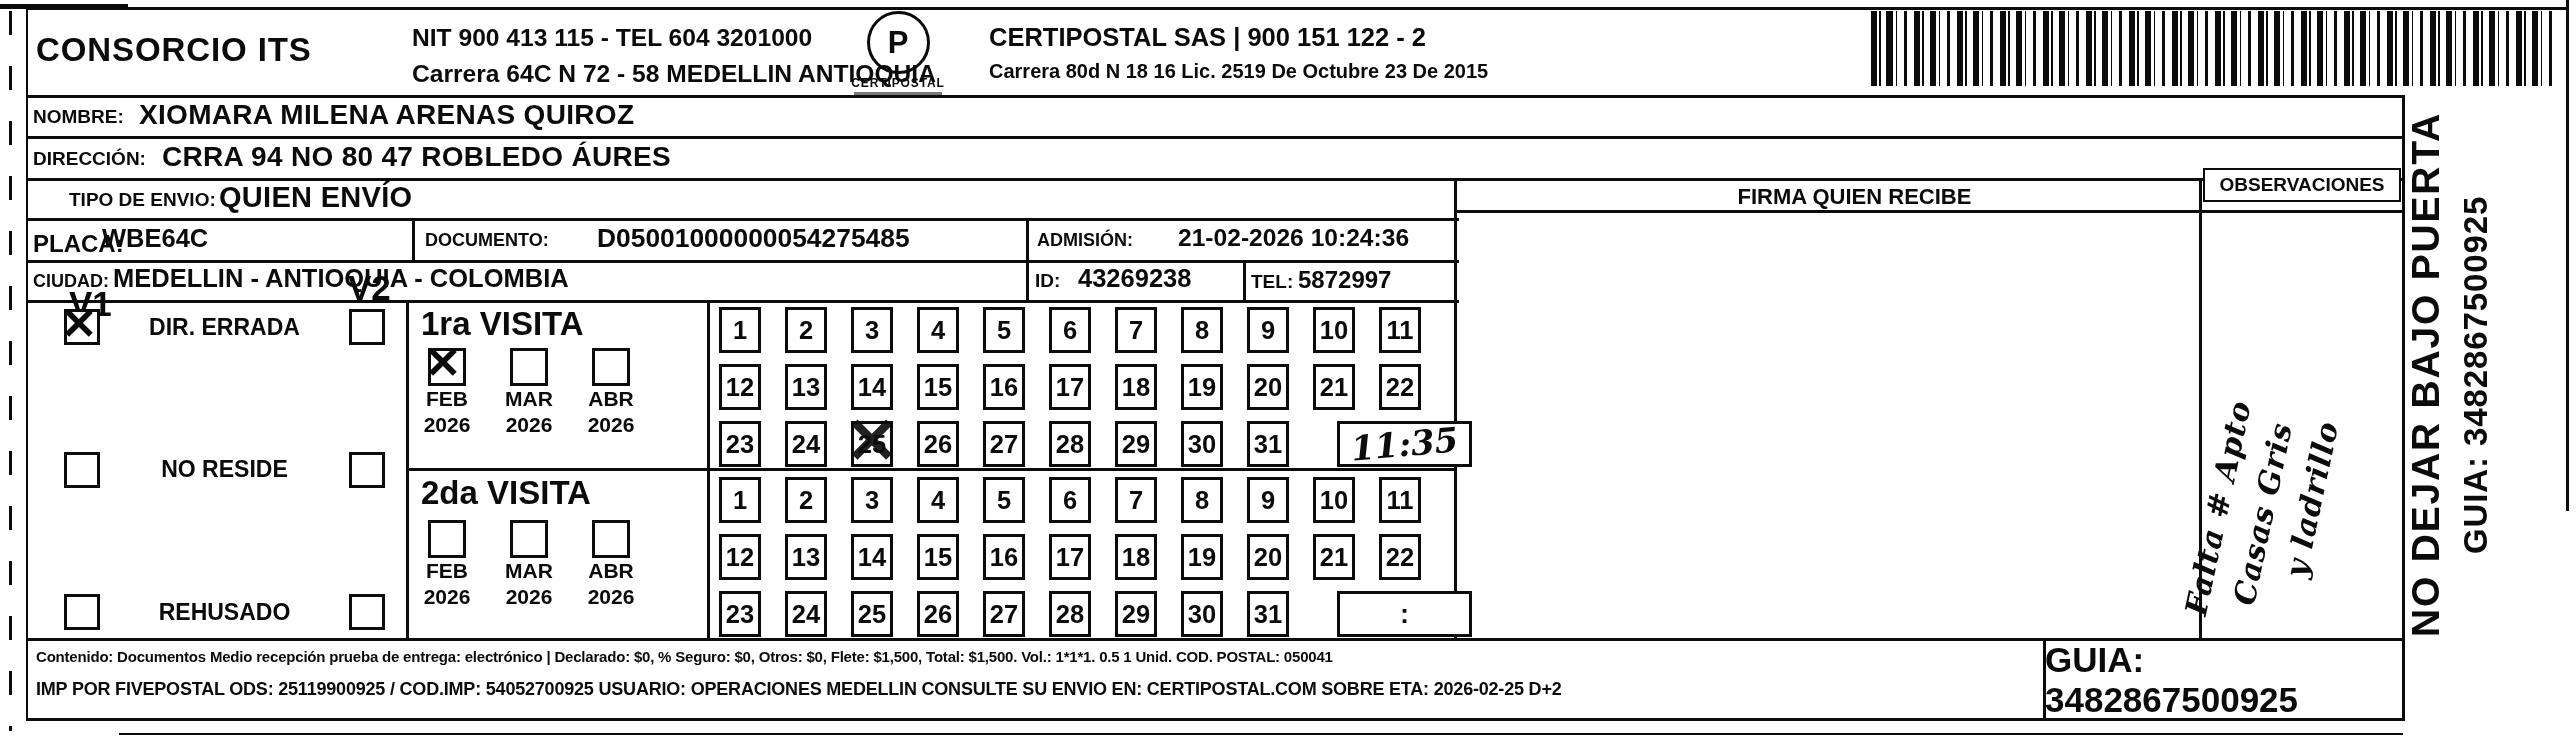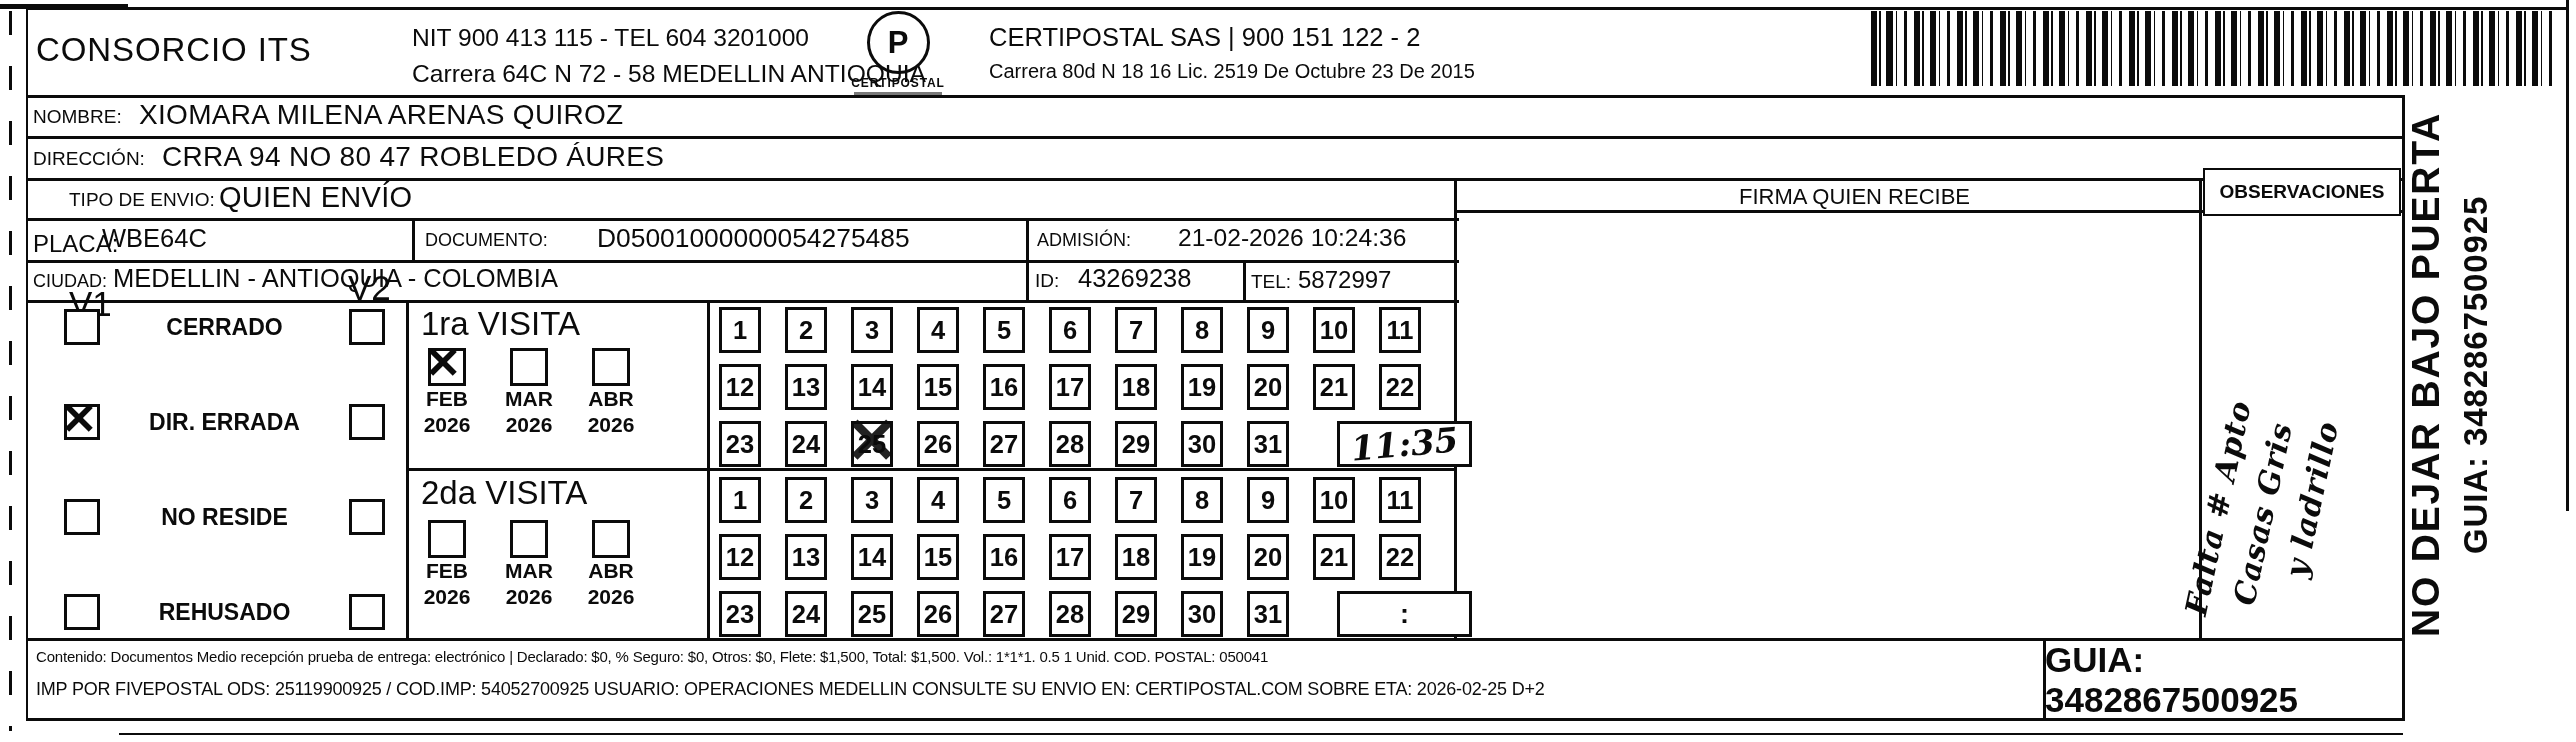--- a/index.html
+++ b/index.html
@@ -1,19 +1,19 @@
 <!DOCTYPE html>
 <html style="font-size:14.6px"><head>
 <meta charset="utf-8">
 <style>
   html,body{margin:0;padding:0;background:#e8e8e8;}
   .page{position:relative;width:2576px;height:742px;background:#ffffff;overflow:hidden;
         font-family:"Liberation Sans",sans-serif;color:#0b0b0b;}
   .line{position:absolute;background:#0b0b0b;}
-  .txt{position:absolute;font-weight:400;white-space:nowrap;}
+  .txt{position:absolute;font-weight:700;white-space:nowrap;}
   .soft{letter-spacing:0.3px;}
   
   .company{left:36px;top:31px;font-size:33px;letter-spacing:0.9px;}
   .nitblock{left:412px;top:20px;font-size:24.6px;line-height:1.45;}
   .logo{position:absolute;left:834px;top:11px;width:128px;text-align:center;}
   .logo-circle{width:57px;height:57px;border:3.6px solid #0b0b0b;border-radius:50%;margin:0 auto;
         display:flex;align-items:center;justify-content:center;font-size:31px;font-weight:700;}
   .logo-cap{font-size:12px;font-weight:700;letter-spacing:0.9px;margin-top:1.8px;}
   .logo-bar{width:88px;height:2.7px;background:#0b0b0b;opacity:.55;margin:2.7px auto 0;}
   .partnerblock{left:989px;top:18px;font-size:25.5px;line-height:1.5;}
@@ -36,21 +36,21 @@
   .cal-row{display:flex;gap:24px;margin-bottom:11px;}
   
   .status-rows{position:absolute;left:64px;top:309px;width:321px;height:321px;display:flex;
                flex-direction:column;justify-content:space-between;}
   .status-row{display:flex;align-items:center;}
   .status-label{flex:1;text-align:center;font-size:23px;font-weight:700;}
   .months{position:absolute;display:flex;gap:24px;}
   .monthcell{width:58px;text-align:center;font-size:21px;font-weight:700;line-height:1.25;}
   .monthcell .yl{display:block;}
   
-  .obsbox{position:absolute;left:2203px;top:168px;width:198px;height:48px;border:2.7px solid #0b0b0b;
+  .obsbox{position:absolute;left:2203px;top:168px;width:198px;height:34px;border:2.7px solid #0b0b0b;
           box-sizing:border-box;background:#fff;display:flex;align-items:center;justify-content:center;
           font-size:19px;font-weight:700;z-index:3;}
   .handnote{position:absolute;left:2084px;top:365px;width:392px;transform:rotate(-78deg);
             font-size:30px;line-height:1.5;letter-spacing:0.9px;}
   .handnote span{display:block;}
   .handnote span:nth-child(2){margin-left:20px;}
   .handnote span:nth-child(3){margin-left:58px;}
   .vtxt{position:absolute;writing-mode:vertical-rl;transform:rotate(180deg);white-space:nowrap;
         font-weight:800;text-align:center;}
   .v1pos{left:2404px;top:108px;height:533px;font-size:39px;letter-spacing:1.8px;}
@@ -127,25 +127,20 @@
   <div class="txt" style="left:113px;top:264px;font-size:25.5px;">MEDELLIN - ANTIOQUIA - COLOMBIA</div>
   <div class="txt" style="left:1035px;top:270px;font-size:19px;">ID:</div>
   <div class="txt" style="left:1078px;top:264px;font-size:25.5px;">43269238</div>
   <div class="txt" style="left:1251px;top:271px;font-size:19px;">TEL:</div>
   <div class="txt" style="left:1298px;top:266px;font-size:24px;">5872997</div>
 
   <div class="txt" style="left:69px;top:284px;font-size:35px;">V1</div>
   <div class="txt" style="left:348px;top:268px;font-size:35px;">V2</div>
   <div class="status-rows" id="status-rows">
       <div class="status-row">
-        <div class="cbox"></div>
-        <div class="status-label">CERRADO</div>
-        <div class="cbox"></div>
-      </div>
-      <div class="status-row">
         <div class="cbox">
           <span class="xmark">✕</span>
         </div>
         <div class="status-label">DIR. ERRADA</div>
         <div class="cbox"></div>
       </div>
       <div class="status-row">
         <div class="cbox"></div>
         <div class="status-label">NO RESIDE</div>
         <div class="cbox"></div>

